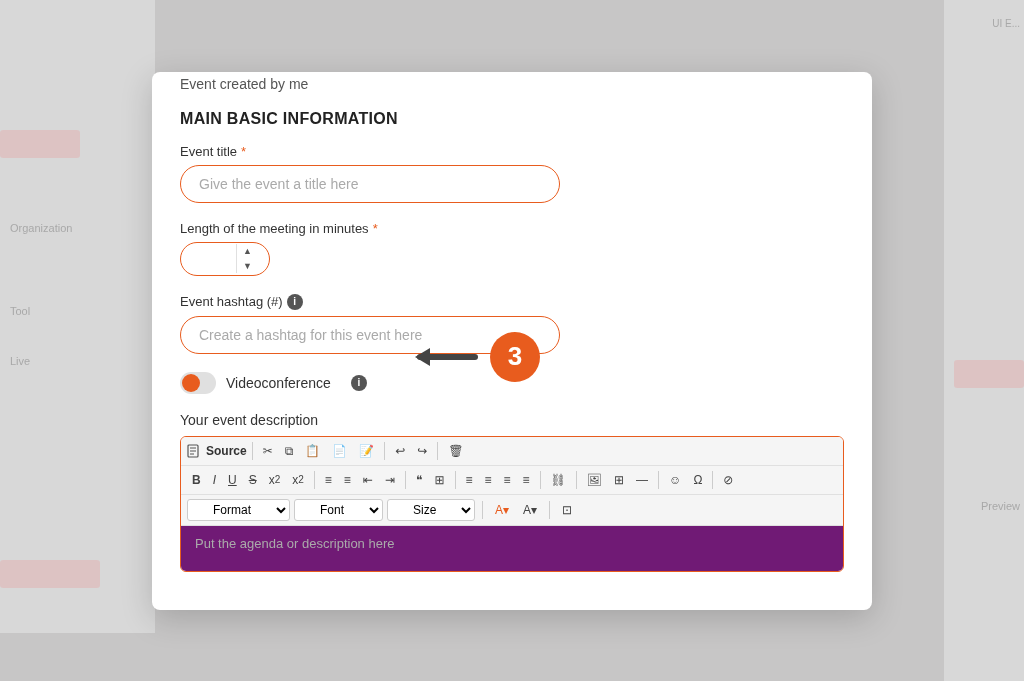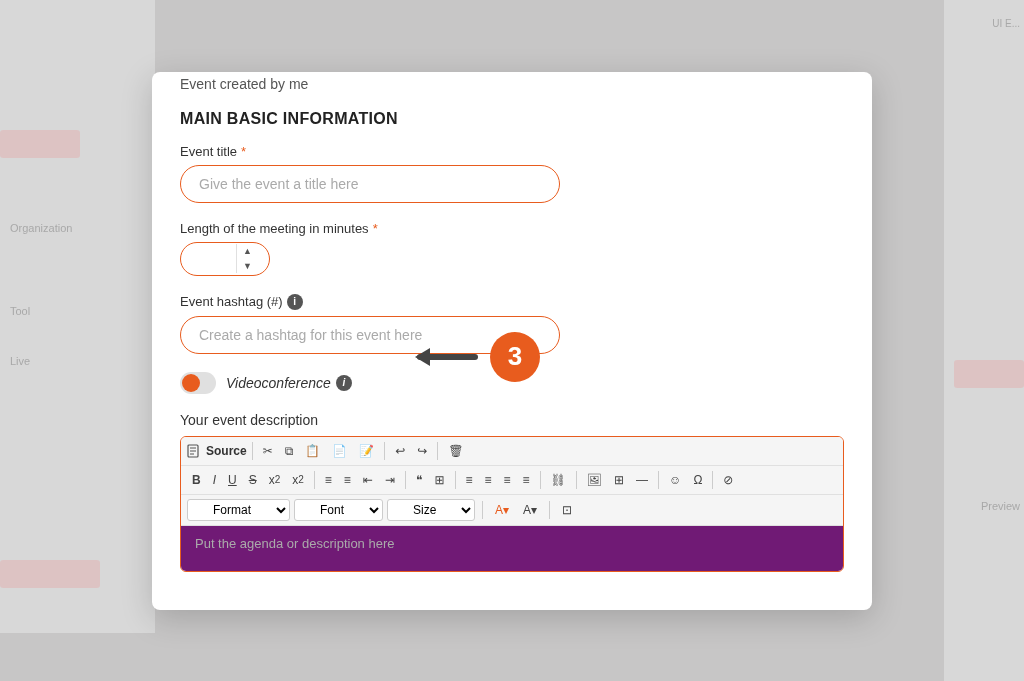--- a/index.html
+++ b/index.html
@@ -222,22 +222,21 @@
       top: 2px;
       left: 2px;
       transition: left 0.2s;
     }
 
     .videoconf-label {
       font-size: 14px;
       color: #333;
       display: flex;
       align-items: center;
-      gap: 5px;
-      font-style: italic;
+      gap: 20px;
     }
 
     
     .desc-label {
       font-size: 14px;
       color: #333;
       margin-bottom: 8px;
     }
 
     .editor-container {

